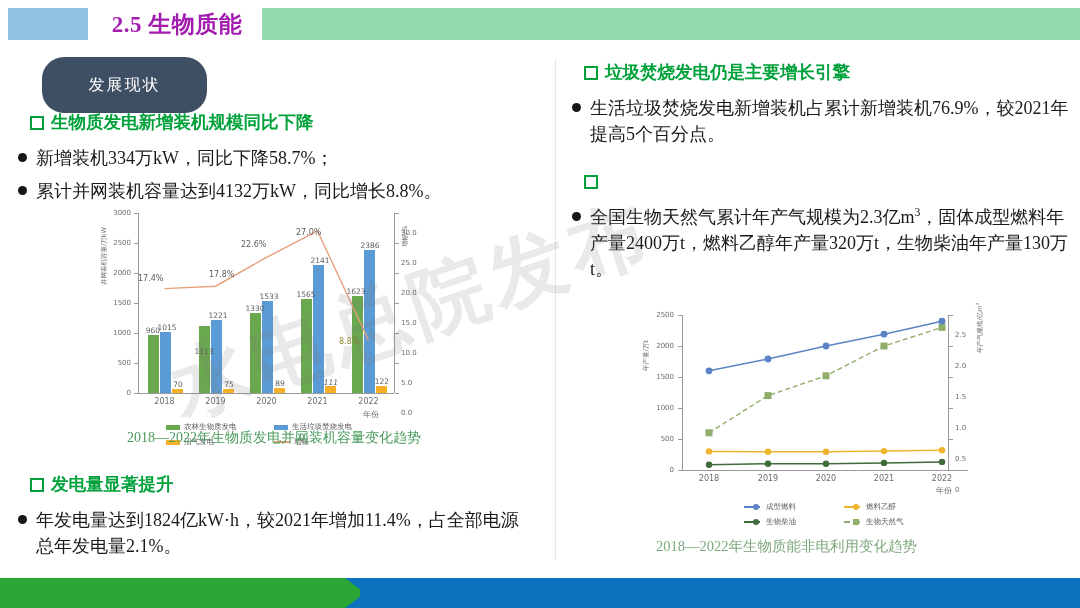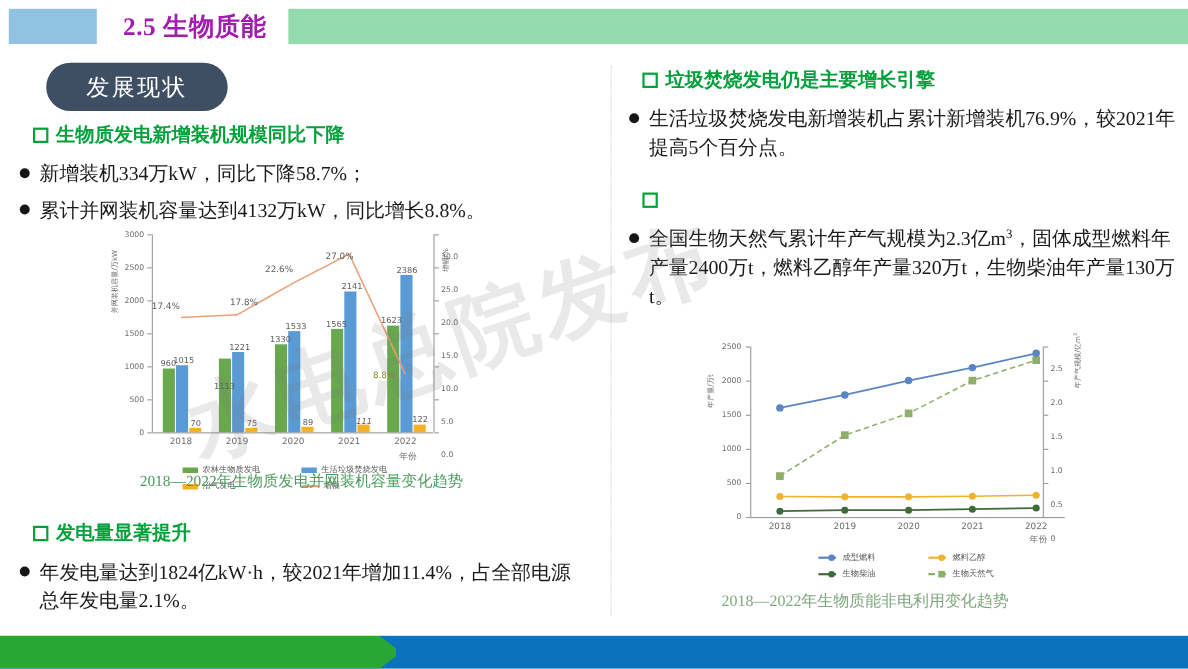--- a/index.html
+++ b/index.html
@@ -14,22 +14,22 @@
   .hdr-green{position:absolute;left:262px;top:8px;width:818px;height:32px;background:#92dbae;}
   #page-title{position:absolute;left:92px;top:7px;width:170px;height:35px;
     background:#ffffff;color:#a21caf;font-weight:bold;font-size:23px;
     display:flex;align-items:center;justify-content:center;letter-spacing:.5px;}
   
   #left-col{position:absolute;left:0;top:47px;width:556px;height:520px;}
   #right-col{position:absolute;left:556px;top:47px;width:524px;height:520px;}
   .col-divider{position:absolute;left:555px;top:60px;width:1px;height:500px;
      border-left:1px dotted #cfcfcf;}
   
-  #stage-pill{position:absolute;left:42px;top:10px;width:165px;height:44px;
-    background:#3e4e63;border-radius:22px;color:#ffffff;font-size:21px;
+  #stage-pill{position:absolute;left:42px;top:10px;width:165px;height:56px;
+    background:#3e4e63;border-radius:22px;color:#ffffff;font-size:16px;
     display:flex;align-items:center;justify-content:center;letter-spacing:2px;}
   
   .sec-head{position:absolute;display:flex;align-items:flex-start;gap:7px;
     color:#00a13a;font-weight:bold;font-size:17.5px;
     font-family:"DejaVu Sans","Liberation Sans",sans-serif;padding-left:16px;}
   .sq{display:inline-block;width:10px;height:10px;border:2px solid #00a13a;
       margin-top:6px;flex:0 0 auto;}
   .bullet-row{position:absolute;display:flex;gap:9px;font-size:18px;color:#1a1a1a;line-height:1.45;}
   .dot{flex:0 0 auto;width:9px;height:9px;border-radius:50%;background:#161616;margin-top:8px;}
   .bullet-row .txt{flex:1 1 auto;}

